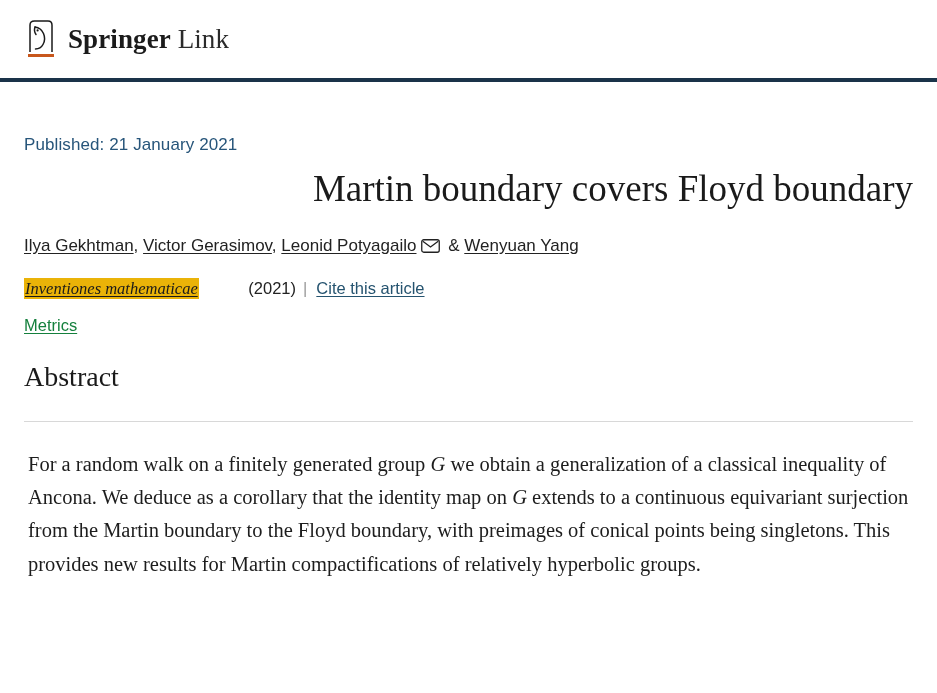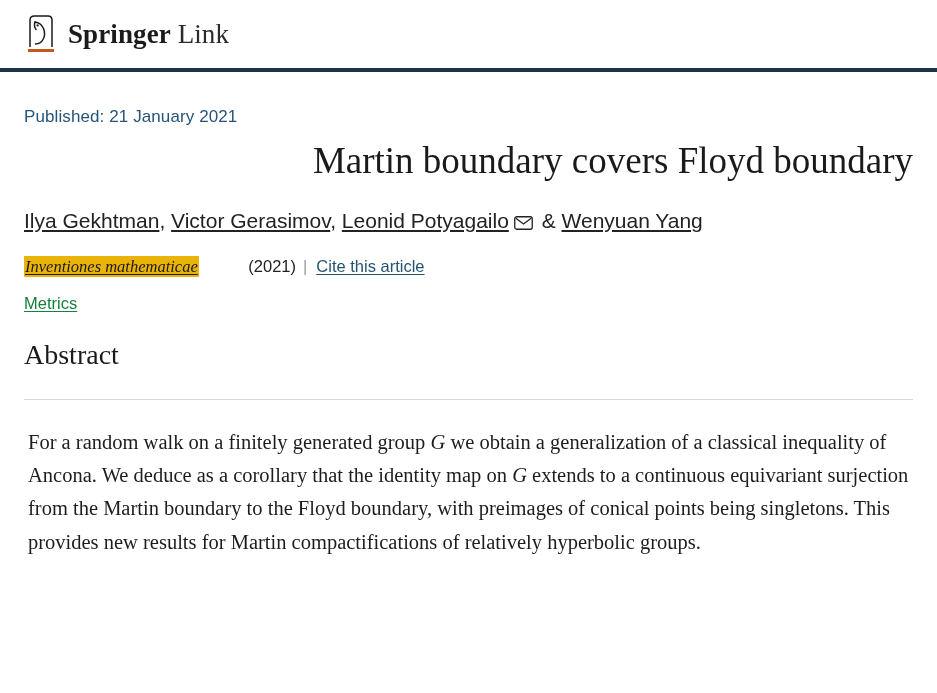--- a/index.html
+++ b/index.html
@@ -16,21 +16,21 @@
   }
   .page {
     position: relative;
     width: 937px;
     height: 693px;
     background: #ffffff;
   }
 
   
   .site-header {
-    height: 68px;
+    height: 78px;
     background: #ffffff;
     display: flex;
     align-items: center;
     padding-left: 24px;
     box-sizing: border-box;
   }
   .brand {
     display: flex;
     align-items: center;
     text-decoration: none;
@@ -56,21 +56,21 @@
     color: #2b2b2b;
   }
   .header-rule {
     height: 4px;
     background: #1a3349;
     width: 100%;
   }
 
   
   .content {
-    padding: 30px 24px 0 24px;
+    padding: 48px 24px 0 24px;
     box-sizing: border-box;
   }
   .pub-date {
     font-family: "Liberation Sans", sans-serif;
     font-size: 17px;
     color: #27557a;
     margin: 5px 0 12px 0;
     letter-spacing: 0.1px;
   }
   .article-title {
@@ -78,21 +78,21 @@
     font-size: 37px;
     font-weight: 400;
     line-height: 1.18;
     color: #1a1a1a;
     margin: 0 0 22px 0;
     text-align: right;
   }
 
   .authors {
     font-family: "Liberation Sans", sans-serif;
-    font-size: 21px;
+    font-size: 17px;
     color: #222;
     margin-bottom: 16px;
     line-height: 1.5;
   }
   .authors a {
     color: #222222;
     text-decoration: underline;
     text-underline-offset: 2px;
   }
   .envelope-icon {

